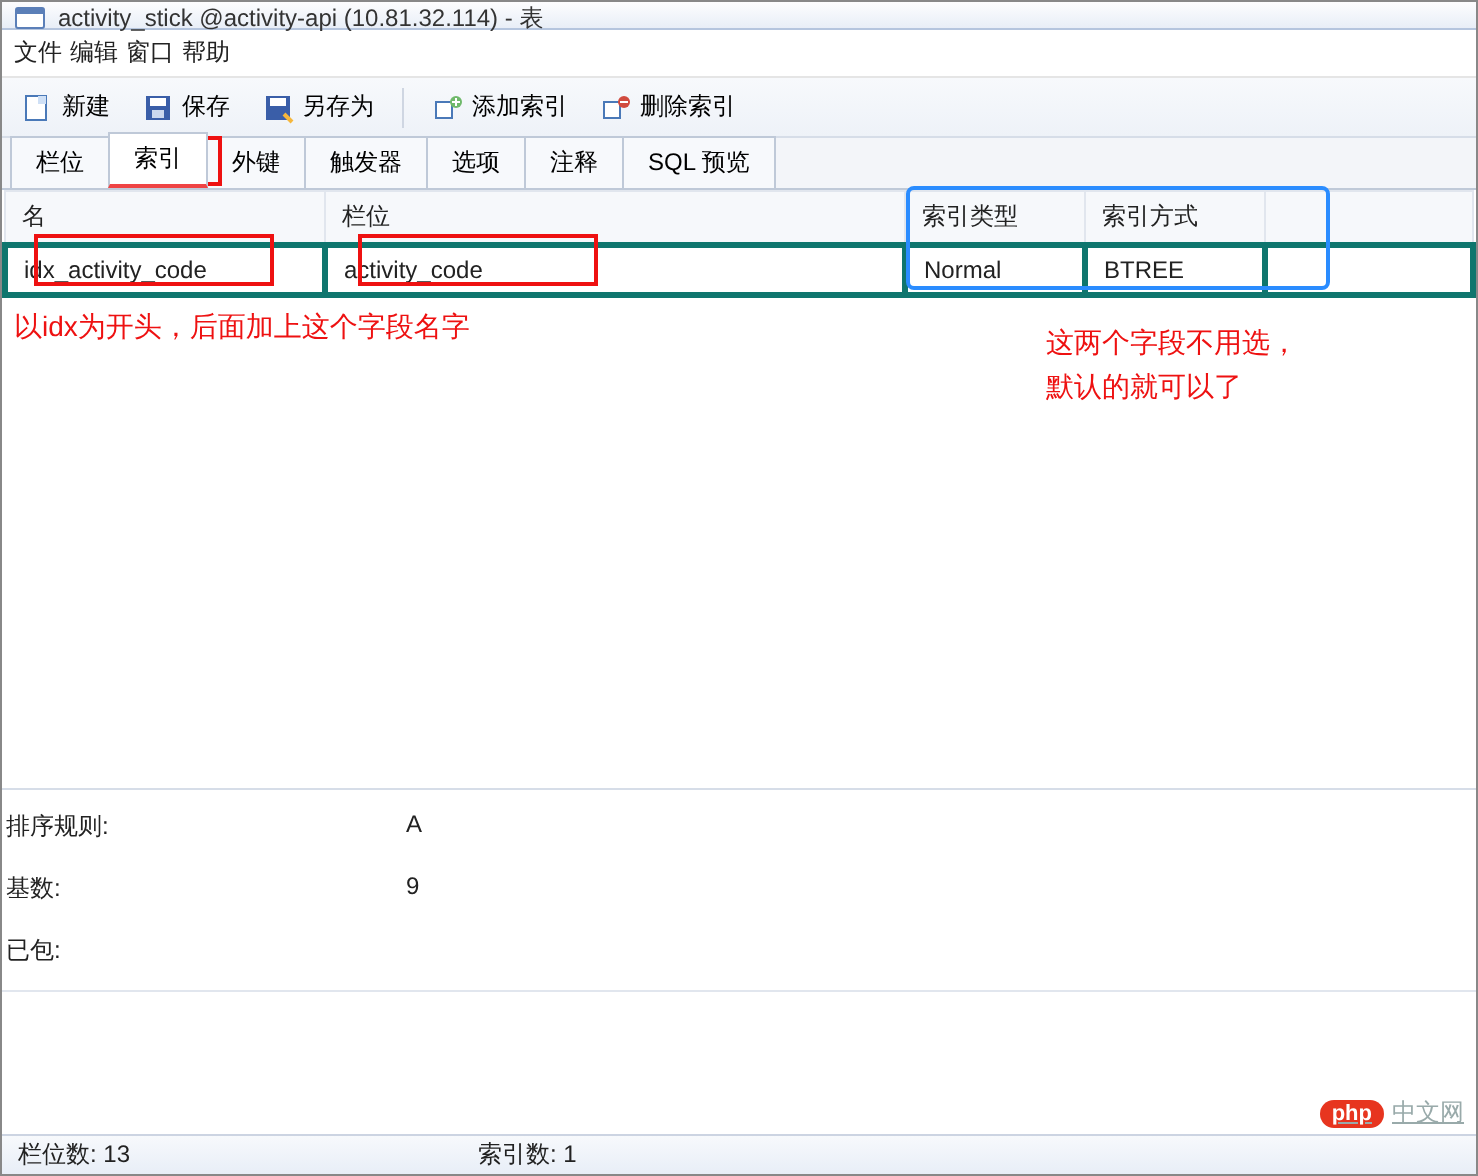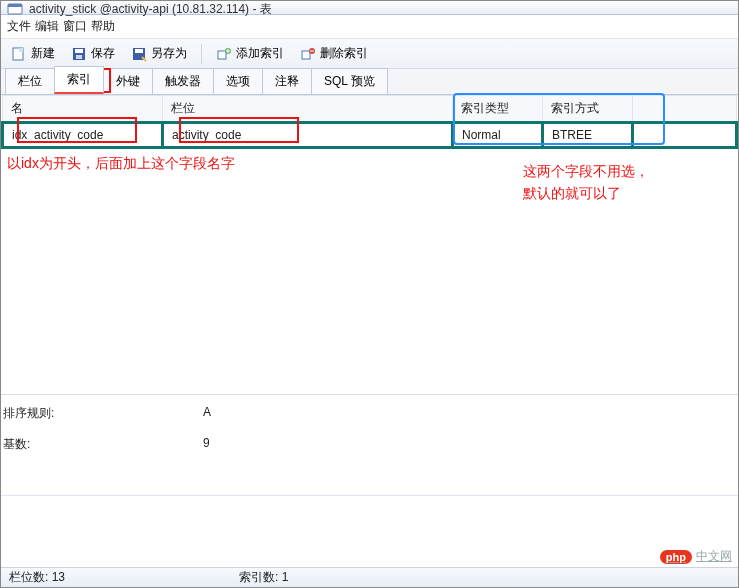--- a/index.html
+++ b/index.html
@@ -164,20 +164,24 @@
 
 <div class="details">
   <div class="row">
     <span class="lbl">排序规则:</span>
     <span>A</span>
   </div>
   <div class="row">
     <span class="lbl">基数:</span>
     <span>9</span>
   </div>
+  <div class="row">
+    <span class="lbl">已包:</span>
+    <span></span>
+  </div>
 </div>
 
 <div class="whitespace"></div>
 
 <div class="watermark">
   <span class="ph">php</span>
   <span>中文网</span>
 </div>
 
 <div class="statusbar">

